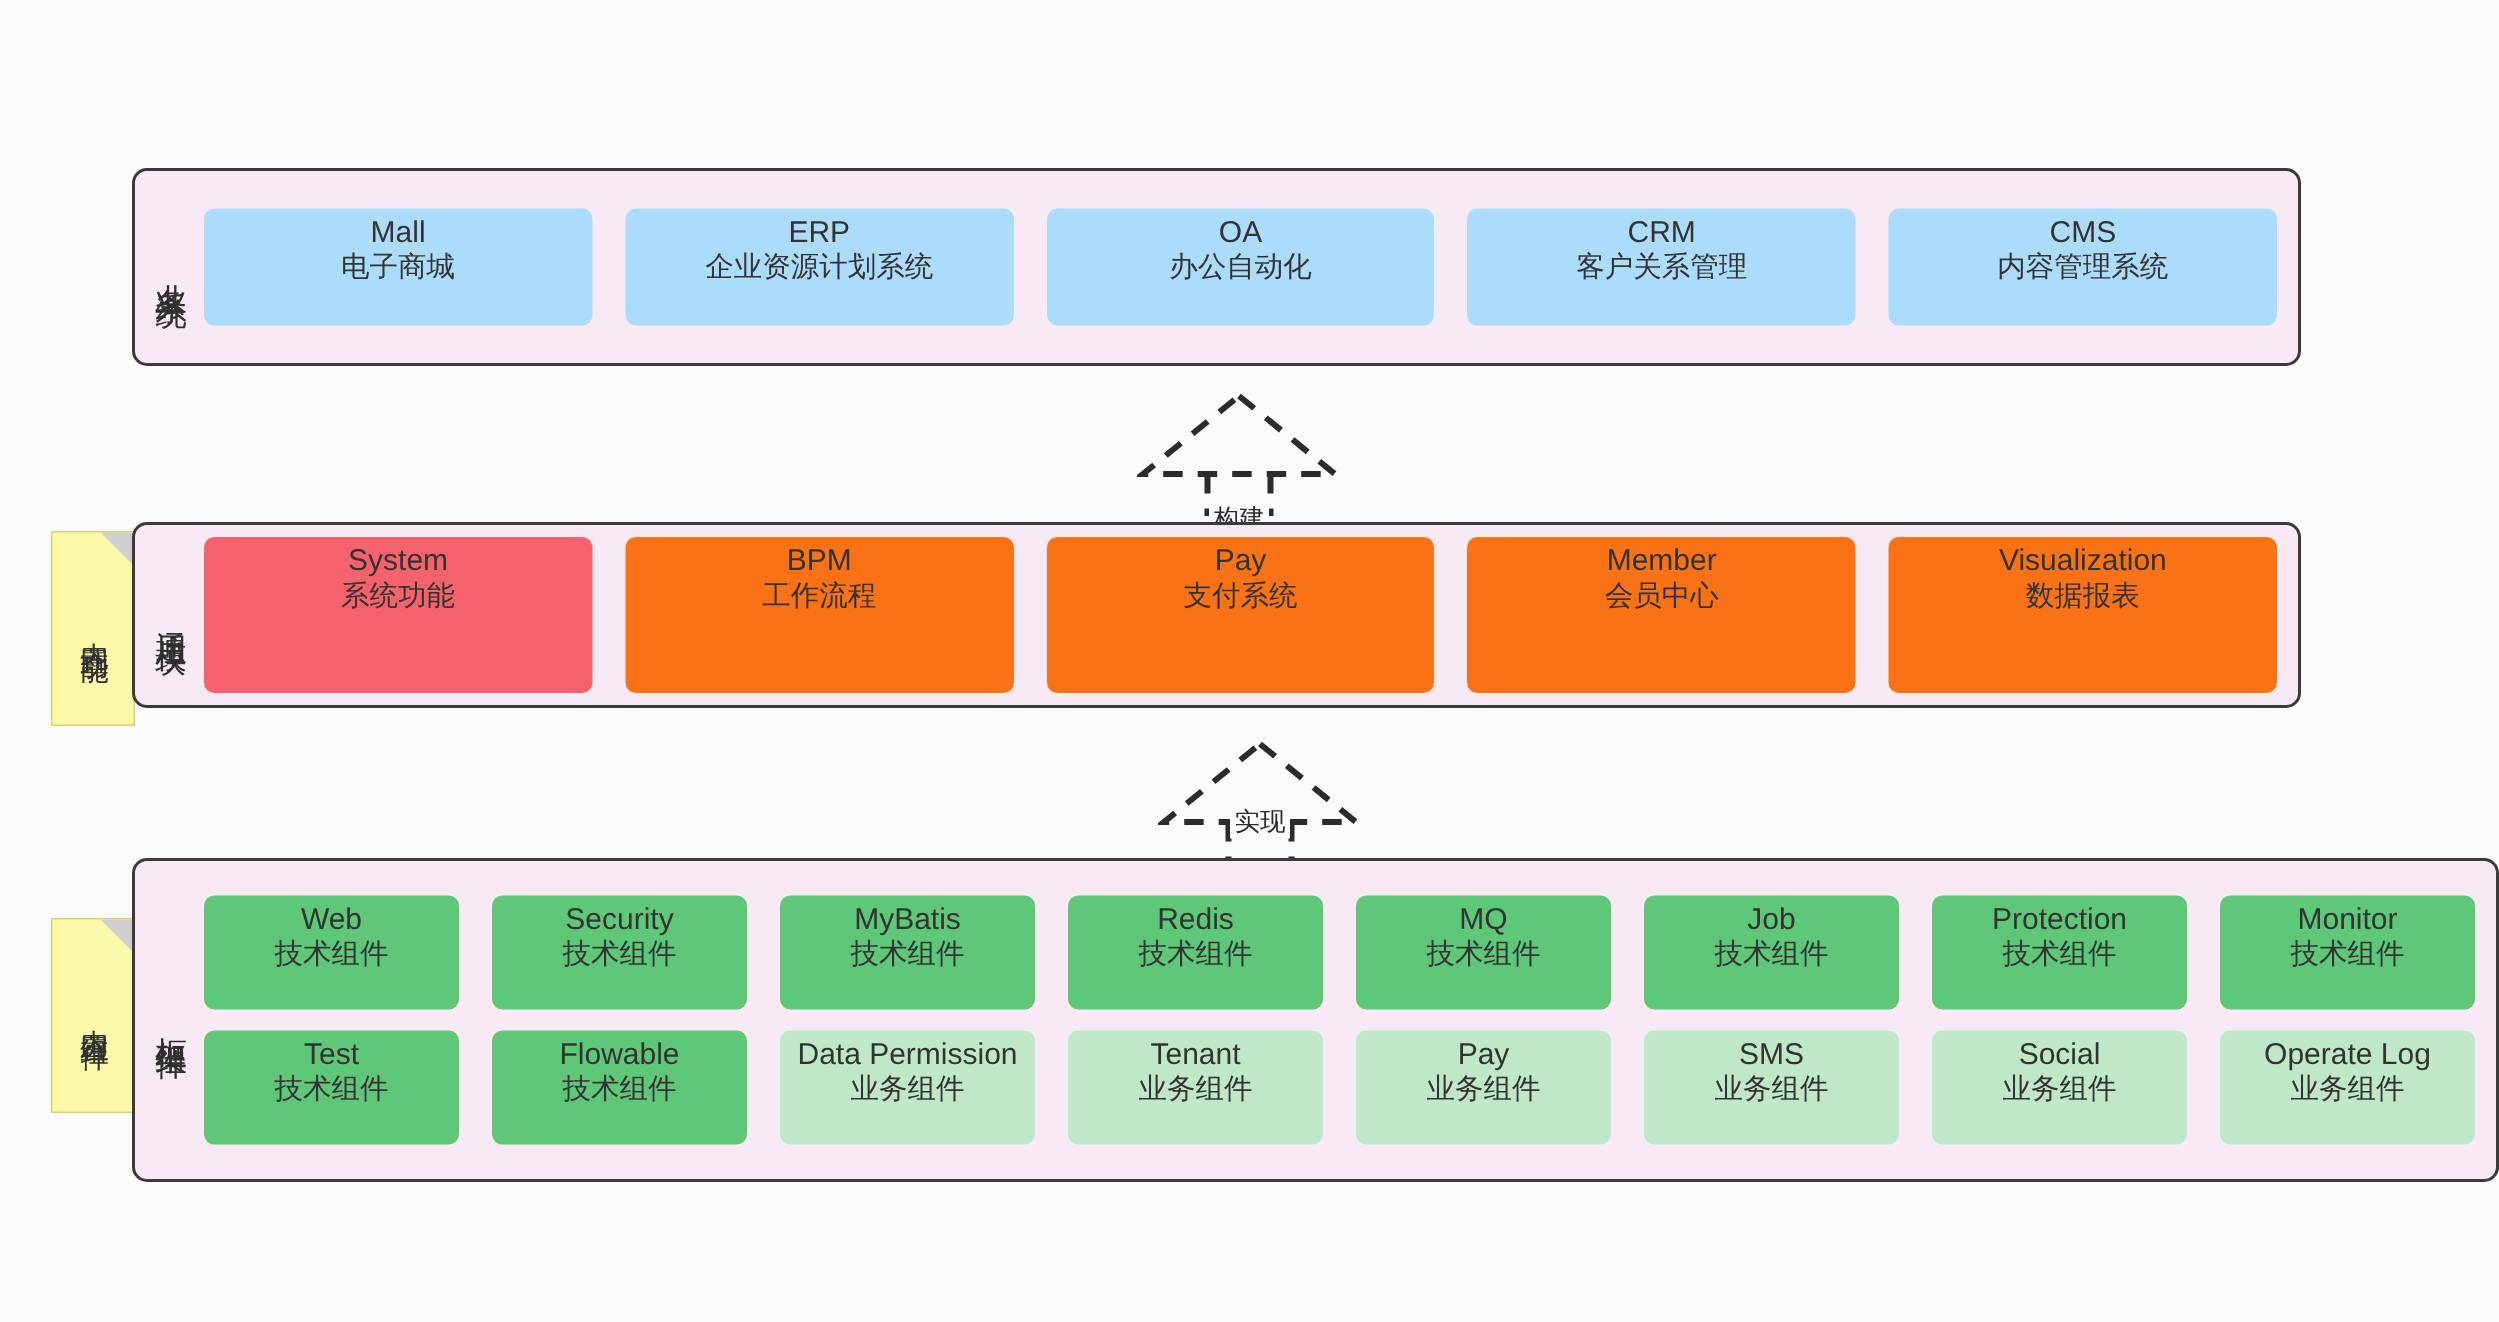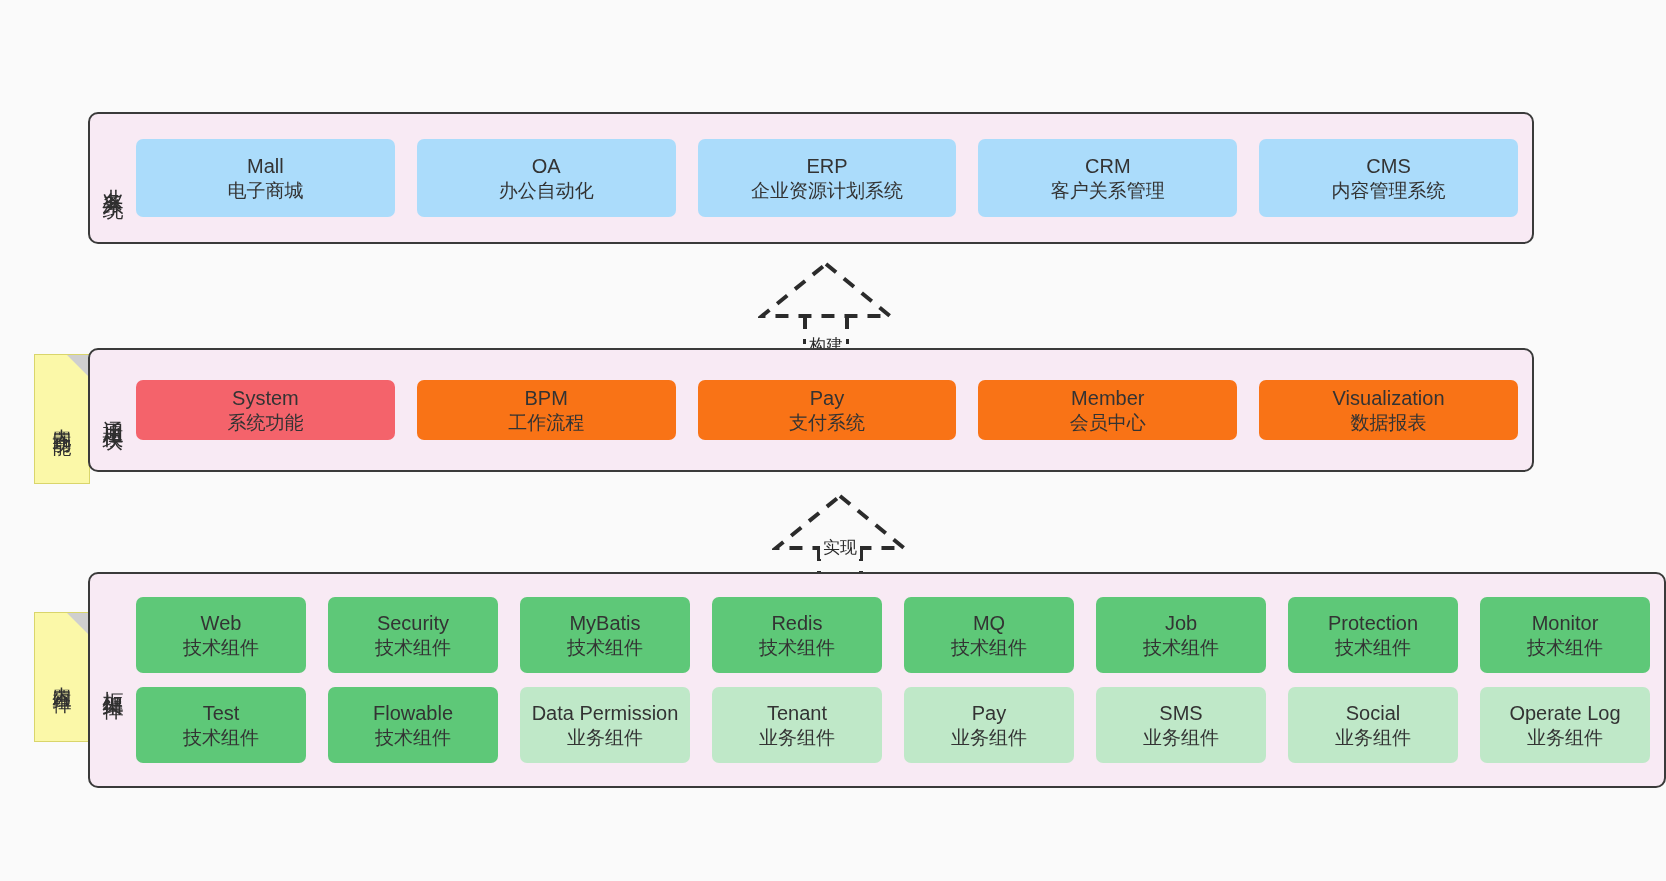--- a/index.html
+++ b/index.html
@@ -54,39 +54,38 @@
     gap: 22px;
   }
 
   
   .cell {
     flex: 1 1 0;
     border-radius: 7px;
     display: flex;
     flex-direction: column;
     align-items: center;
-    justify-content: center;
     text-align: center;
     color: #333333;
     line-height: 1.22;
     box-sizing: border-box;
     padding: 4px 6px;
   }
   .cell .t-en { font-size: 20px; }
   .cell .t-cn { font-size: 19px; }
 
   .cell.blue      { background: #abdcfb; }
   .cell.red       { background: #f4636b; }
   .cell.pinklight { background: #f97316; }
   .cell.green     { background: #5ec878; }
   .cell.greenpale { background: #bfe8c8; }
 
   
   .row-h-business { height: 78px; }
-  .row-h-module   { height: 60px; }
+  .row-h-module   { height: 104px; }
   .row-h-frame    { height: 76px; }
 
   
   .sticky-note {
     position: absolute;
     background: #fbf8a8;
     border: 1px solid #d9d56b;
     box-sizing: border-box;
     display: flex;
     align-items: center;
@@ -133,26 +132,26 @@
 
   <div class="layer-band" id="band-business" style="left:88px; top:112px; width:1446px; height:132px;">
     <div class="layer-title">业务系统</div>
     <div class="layer-body">
       <div class="cell-row row-h-business" id="row-business">
           <div class="cell blue">
             <div class="t-en">Mall</div>
             <div class="t-cn">电子商城</div>
           </div>
           <div class="cell blue">
+            <div class="t-en">ERP</div>
+            <div class="t-cn">企业资源计划系统</div>
+          </div>
+          <div class="cell blue">
             <div class="t-en">OA</div>
             <div class="t-cn">办公自动化</div>
-          </div>
-          <div class="cell blue">
-            <div class="t-en">ERP</div>
-            <div class="t-cn">企业资源计划系统</div>
           </div>
           <div class="cell blue">
             <div class="t-en">CRM</div>
             <div class="t-cn">客户关系管理</div>
           </div>
           <div class="cell blue">
             <div class="t-en">CMS</div>
             <div class="t-cn">内容管理系统</div>
           </div>
         </div>

